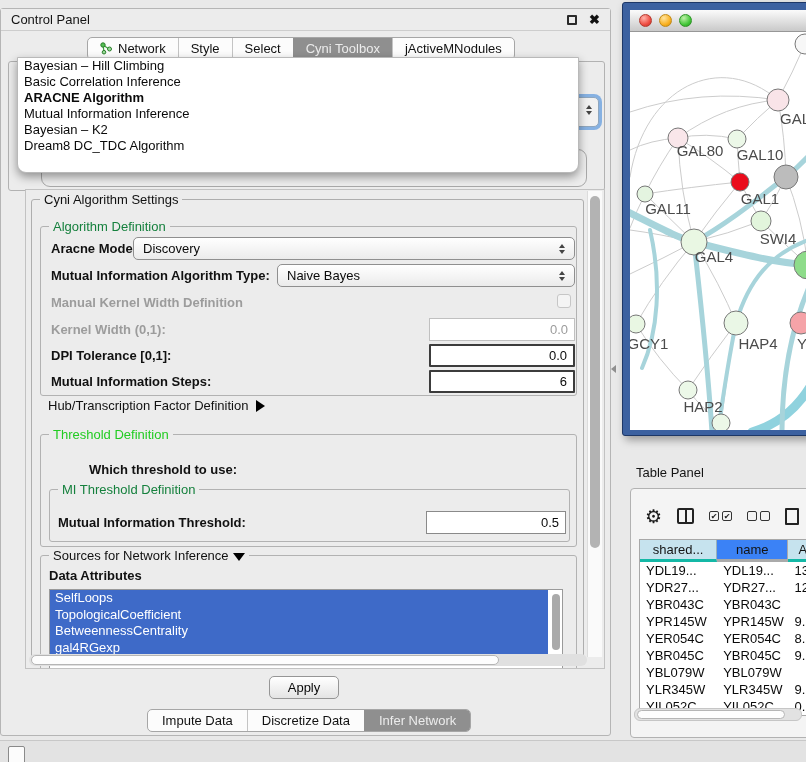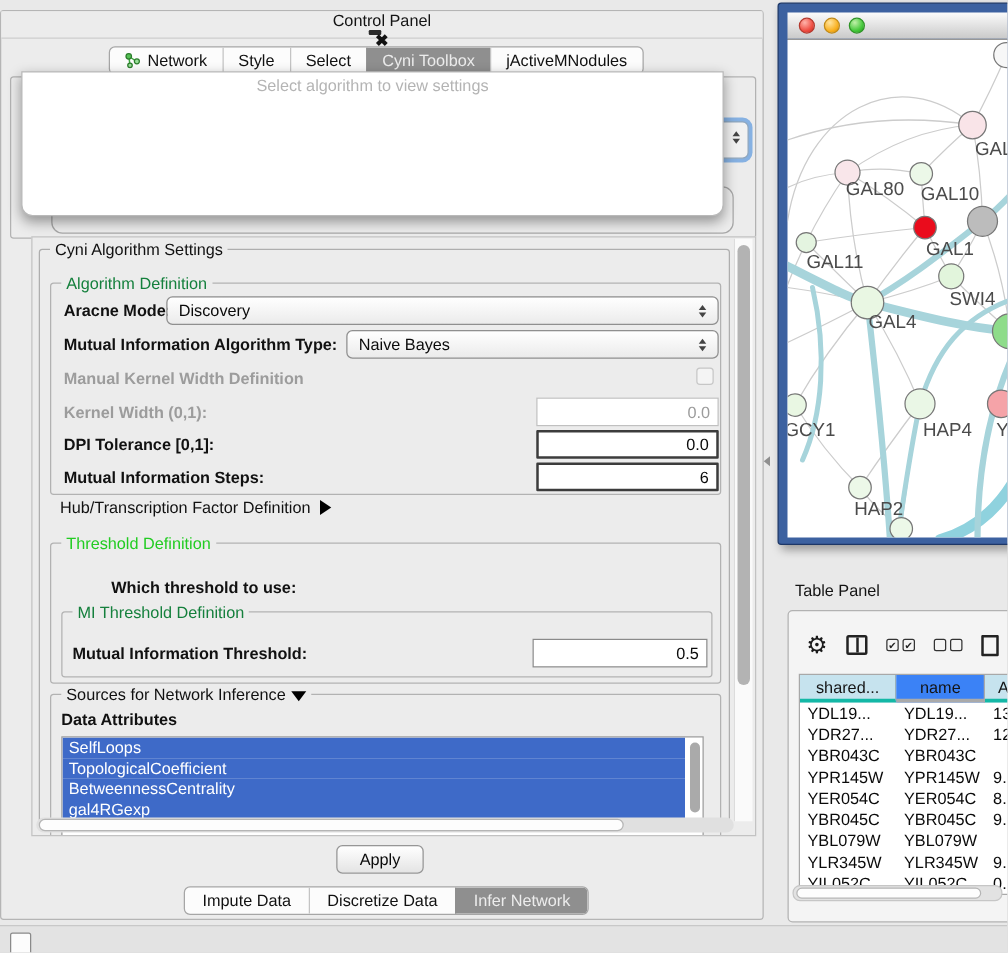--- a/index.html
+++ b/index.html
@@ -4,21 +4,21 @@
 <style>
   html,body{margin:0;padding:0;background:#d6d6d6;}
   .canvas{position:relative;width:806px;height:762px;background:#e9e9e9;overflow:hidden;
           font-family:"Liberation Sans",sans-serif;font-size:13px;color:#111;}
   .canvas *{box-sizing:border-box;}
 
   
   .control-panel{position:absolute;left:0;top:8px;width:611px;height:728px;background:#ececec;
                  border:1px solid #b5b5b5;border-radius:3px;}
   .cp-titlebar{position:absolute;left:0;top:0;width:100%;height:22px;display:flex;align-items:center;
-               padding:0 10px;border-bottom:1px solid #cdcdcd;background:#ececec;flex-direction:column;}
+               padding:0 10px;border-bottom:1px solid #cdcdcd;background:#ececec;}
   .cp-title{flex:1;color:#141414;}
   .float-btn{width:10px;height:10px;border:2px solid #2a2a2a;border-radius:1px;margin-right:12px;background:#ececec;}
   .close-btn{font-weight:bold;font-size:13px;color:#111;line-height:10px;}
 
   .tabbar{position:absolute;left:86px;top:28px;height:23px;display:flex;background:#fcfcfc;
           border:1px solid #a6a6a6;border-radius:5px;overflow:hidden;}
   .tab{display:flex;align-items:center;gap:5px;padding:0 12px;line-height:21px;color:#111;border-left:1px solid #c4c4c4;cursor:default;}
   .tab:first-child{border-left:none;}
   .tab.selected{background:#8f8f8f;color:#ececec;border-left-color:#8f8f8f;}
 
@@ -176,21 +176,28 @@
         </div>
       <div class="tab selected">
           <span>Cyni Toolbox</span>
         </div>
       <div class="tab">
           <span>jActiveMNodules</span>
         </div>
     </div>
 
     <div class="popup">
-      <div class="popup-placeholder">Select algorithm to view settings</div>
+      <div id="popup-items">
+          <div class="popup-item">Bayesian – Hill Climbing</div>
+          <div class="popup-item">Basic Correlation Inference</div>
+          <div class="popup-item bold">ARACNE Algorithm</div>
+          <div class="popup-item">Mutual Information Inference</div>
+          <div class="popup-item">Bayesian – K2</div>
+          <div class="popup-item">Dream8 DC_TDC Algorithm</div>
+        </div>
     </div>
 
     <div class="settings-area">
 
       <div class="group cyni-group">
         <span class="legend">Cyni Algorithm Settings</span>
 
         <div class="group algo-group">
           <span class="legend blue">Algorithm Definition</span>
 

